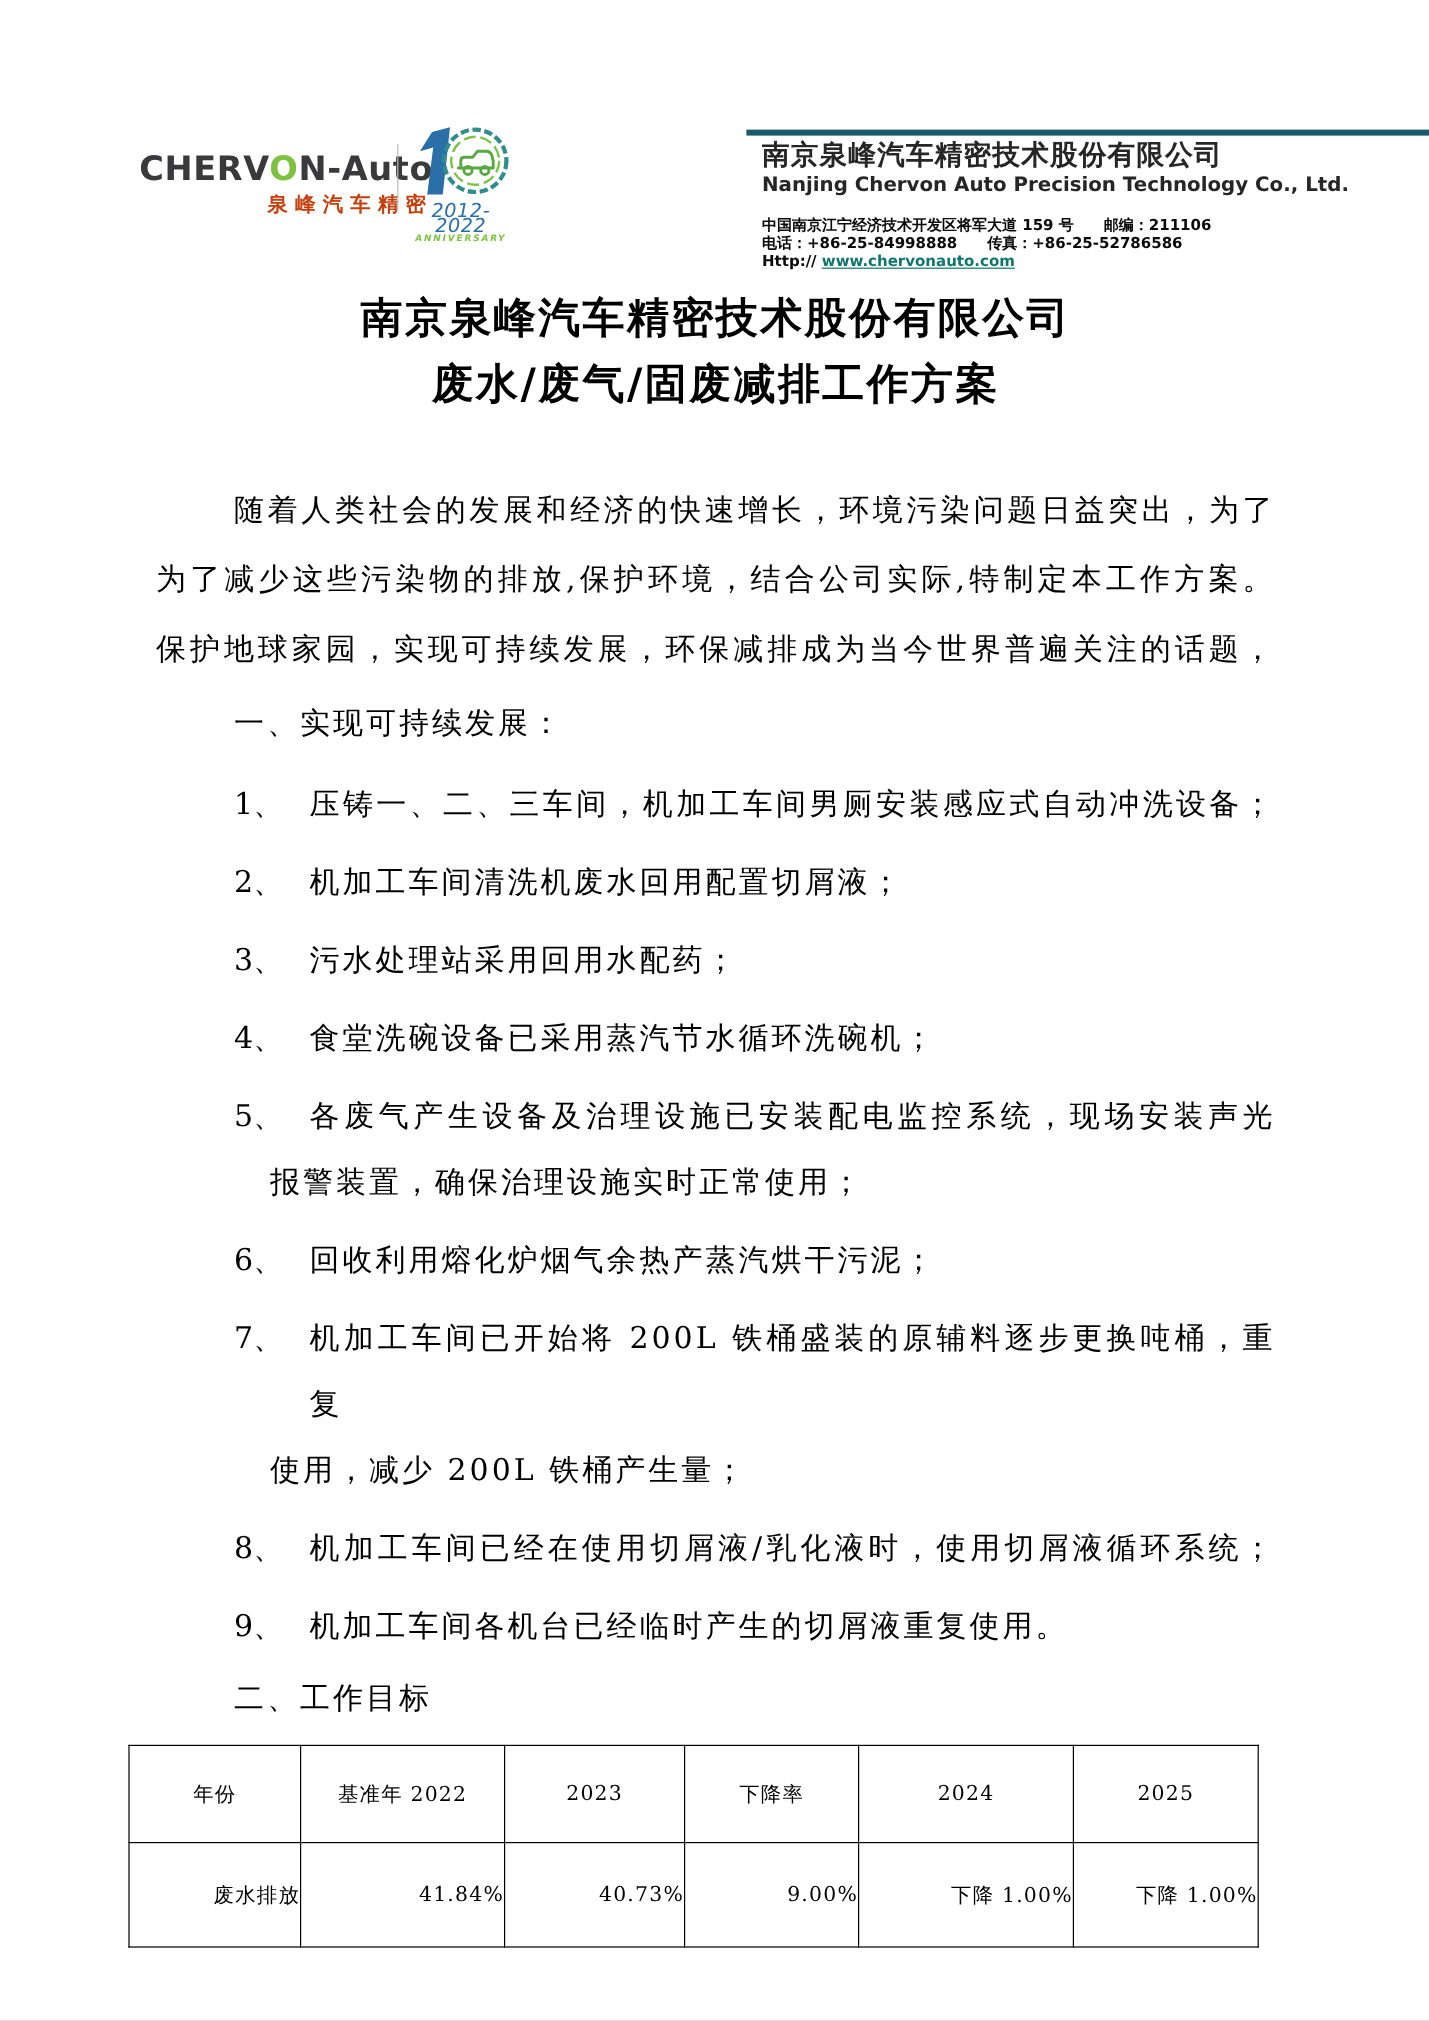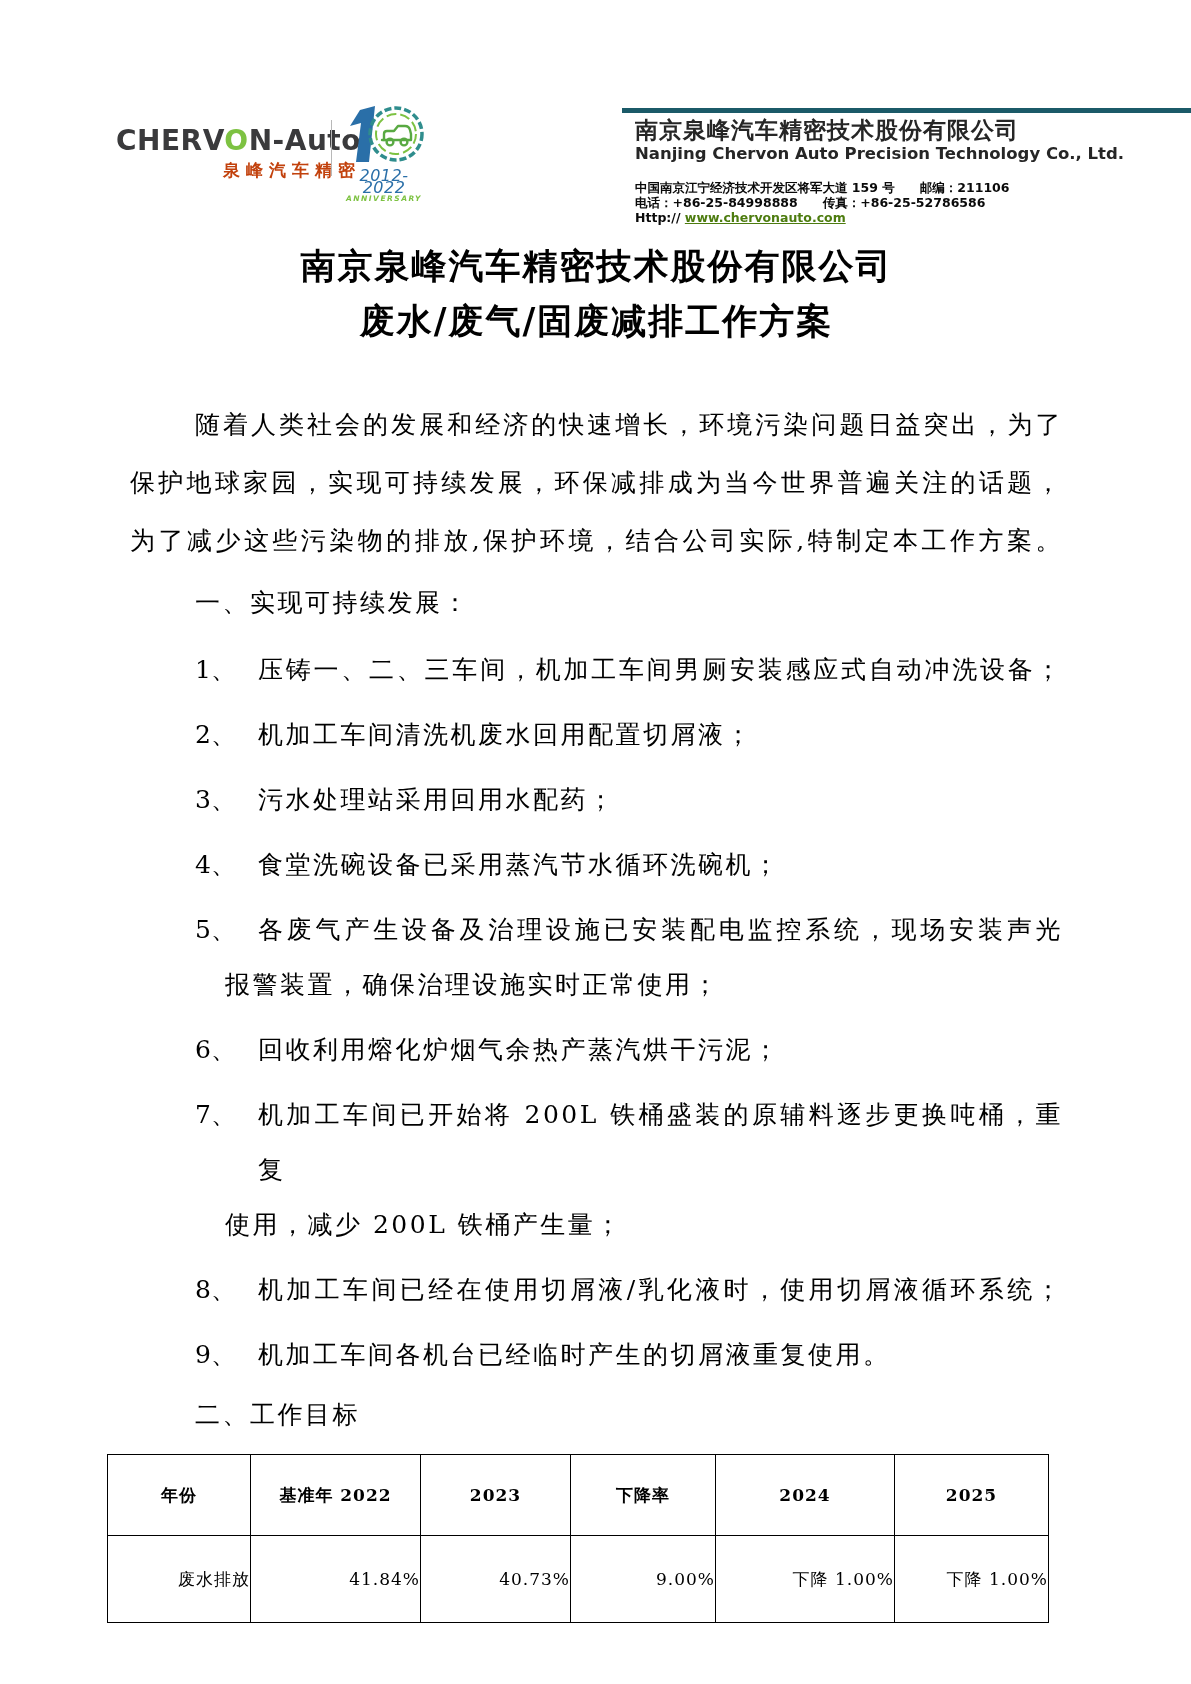--- a/index.html
+++ b/index.html
@@ -39,21 +39,21 @@
     color:#262626; line-height:28px; letter-spacing:1px;
   }
   .company-en {
     font-family:"DejaVu Sans", sans-serif; font-weight:700; font-size:16.5px;
     color:#262626; line-height:20px;
   }
   .company-meta {
     margin-top:16px; font-family:"DejaVu Sans", sans-serif; font-size:12.5px;
     color:#0a0a0a; line-height:15px;font-weight:bold;
   }
-  .company-meta .weblink { color:#4d7c0f; text-decoration:underline; cursor:pointer; }
+  .company-meta .weblink { color:#0f766e; text-decoration:underline; cursor:pointer; }
 
   
   .docbody { position:absolute; left:130px; top:238px; width:933px; }
   .doc-title {
     text-align:center; font-weight:700; font-size:35px;
     line-height:55px; letter-spacing:2px;
   }
   .intro { margin-top:48px; }
   .line { font-size:25px; letter-spacing:2.5px; line-height:58px; }
   .just { text-align:justify; text-align-last:justify; }
@@ -66,21 +66,21 @@
 
   
   .goal-table {
     margin-top:10px; margin-left:-23px; border-collapse:collapse;
     table-layout:fixed; width:941px; font-size:17px;
   }
   .goal-table td {
     border:1px solid #000; text-align:center; vertical-align:middle;
     padding:0; letter-spacing:1px;
   }
-  .goal-table tr.hdr td { height:80px;font-weight:bold; }
+  .goal-table tr.hdr td { height:80px; }
   .goal-table tr.dat td { height:86px;text-align:right; }
 </style>
 </head>
 <body>
 
 <div class="page">
 
   <div class="brand">
     <div class="brand-name"><span>CHERV</span><span class="o">O</span><span>N-Auto</span></div>
     <div class="brand-sub">泉峰汽车精密</div>
@@ -114,22 +114,22 @@
       <div><span>Http:// </span><a class="weblink">www.chervonauto.com</a></div>
     </div>
   </div>
 
   <div class="docbody">
     <div class="doc-title">南京泉峰汽车精密技术股份有限公司</div>
     <div class="doc-title">废水/废气/固废减排工作方案</div>
 
     <div class="intro">
       <div class="line just indent">随着人类社会的发展和经济的快速增长，环境污染问题日益突出，为了</div>
+      <div class="line just">为了减少这些污染物的排放,保护环境，结合公司实际,特制定本工作方案。</div>
       <div class="line just">保护地球家园，实现可持续发展，环保减排成为当今世界普遍关注的话题，</div>
-      <div class="line just">为了减少这些污染物的排放,保护环境，结合公司实际,特制定本工作方案。</div>
     </div>
 
     <div class="sec-heading">一、实现可持续发展：</div>
 
     <div class="item">
       <span class="num">1、</span>
       <span class="txt just">压铸一、二、三车间，机加工车间男厕安装感应式自动冲洗设备；</span>
     </div>
     <div class="item">
       <span class="num">2、</span>

